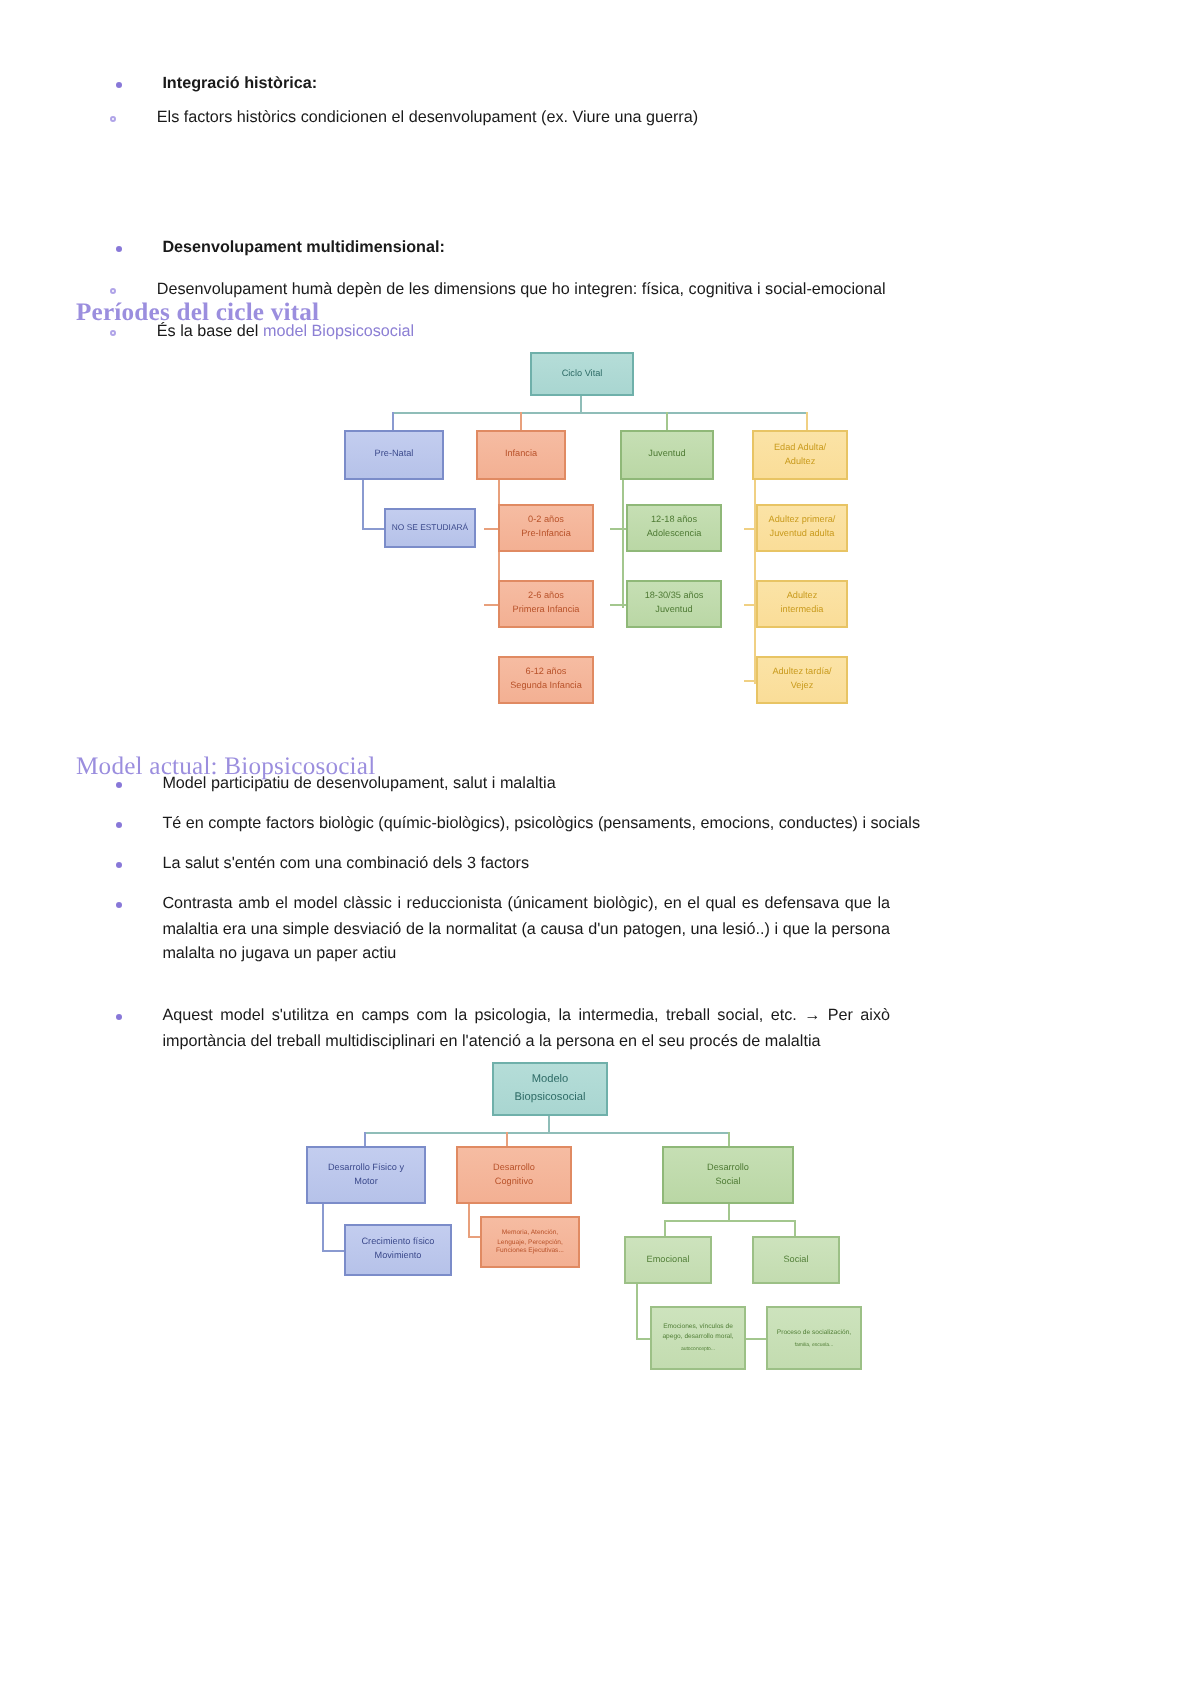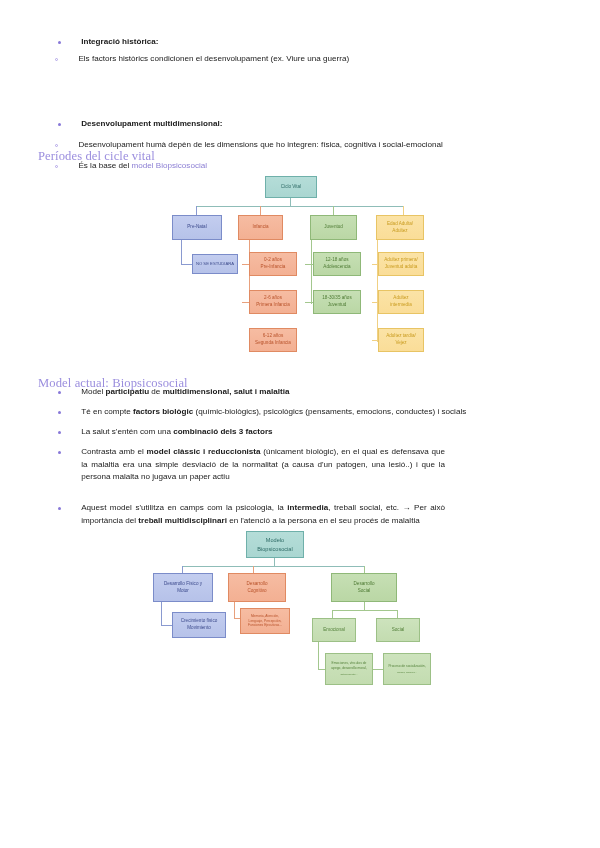--- a/index.html
+++ b/index.html
@@ -42,21 +42,21 @@
   }
   .lvl2 .dot {
     width: 3.4px; height: 3.4px; border-radius: 50%;
     background: transparent;
     border: 1px solid #b0a4e8;
     margin-right: 20px;
   }
   .lvl1 .txt { font-weight: bold; }
   .lvl2 .txt { font-weight: normal; }
 
-  b { font-weight: bold; }
+  b { font-weight: normal; }
   .accent { color: #8c7fd4; }
 
   
   .just .txt { text-align: justify; }
 
   
   .heading {
     position: absolute;
     left: 38px;
     font-family: "Liberation Serif", serif;
@@ -120,21 +120,21 @@
   <div class="b-row lvl2" style="height:21px;">
     <span class="dot"></span>
     <span class="txt">Desenvolupament humà depèn de les dimensions que ho integren: física, cognitiva i social-emocional</span>
   </div>
   <div class="b-row lvl2" style="height:21px;">
     <span class="dot"></span>
     <span class="txt">És la base del <span class="accent">model Biopsicosocial</span></span>
   </div>
 </div>
 
-<div class="heading" style="top:149px;">Períodes del cicle vital</div>
+<div class="heading" style="top:149px;font-weight:bold;">Períodes del cicle vital</div>
 
 <div class="diagram" style="left:0; top:0; width:600px; height:360px;">
 
   <div class="node n-teal" style="left:265px; top:176px; width:52px; height:22px;">
     <span>Ciclo Vital</span>
   </div>
 
   <div class="line l-teal" style="left:290px; top:198px; width:1px; height:8px;"></div>
   <div class="line l-teal" style="left:196px; top:206px; width:208px; height:1px;"></div>
 
@@ -198,21 +198,21 @@
   <div class="node n-yellow" style="left:378px; top:328px; width:46px; height:24px;">
     <span>Adultez tardía/<br>Vejez</span>
   </div>
 </div>
 
 <div class="heading" style="top:376px;text-align:right;">Model actual: Biopsicosocial</div>
 
 <div class="bullets" style="top:386px;">
   <div class="b-row lvl1" style="height:20px; font-weight:normal;">
     <span class="dot"></span>
-    <span class="txt" style="font-weight:normal;">Model <b>participatiu</b> de <b>multidimensional, salut i malaltia</b></span>
+    <span class="txt" style="font-weight:normal;">Model <b>participatiu</b> de <b>desenvolupament, salut i malaltia</b></span>
   </div>
   <div class="b-row lvl1" style="height:20px; font-weight:normal;">
     <span class="dot"></span>
     <span class="txt" style="font-weight:normal;">Té en compte <b>factors biològic</b> (químic-biològics), psicològics (pensaments, emocions, conductes) i socials</span>
   </div>
   <div class="b-row lvl1" style="height:20px; font-weight:normal;">
     <span class="dot"></span>
     <span class="txt" style="font-weight:normal;">La salut s'entén com una <b>combinació dels 3 factors</b></span>
   </div>
   <div class="b-row lvl1 just" style="height:56px; font-weight:normal; padding-right:35px;">

